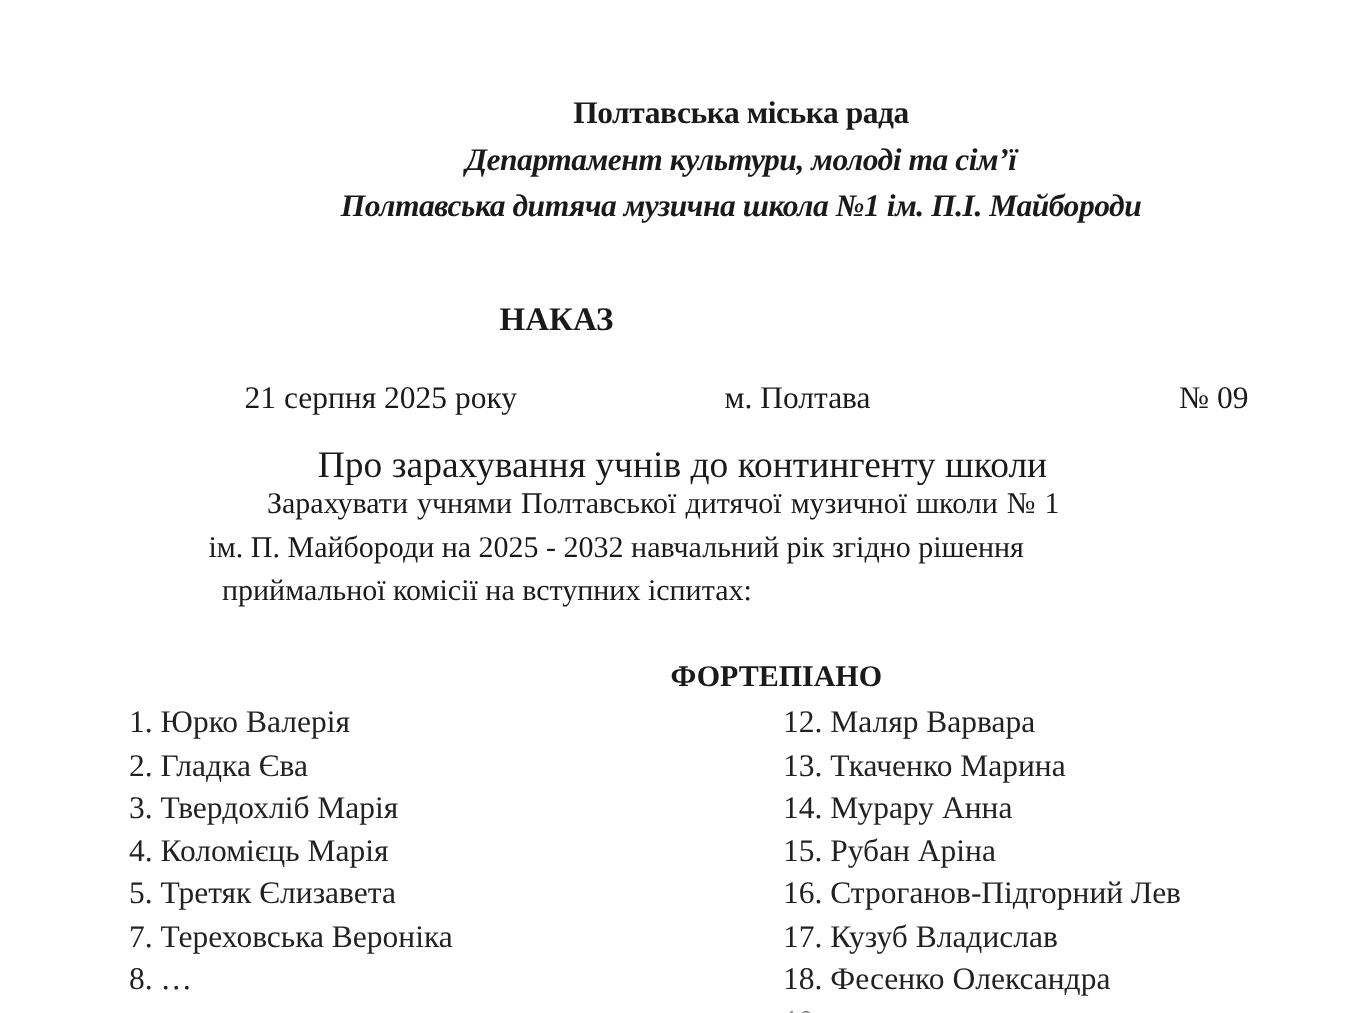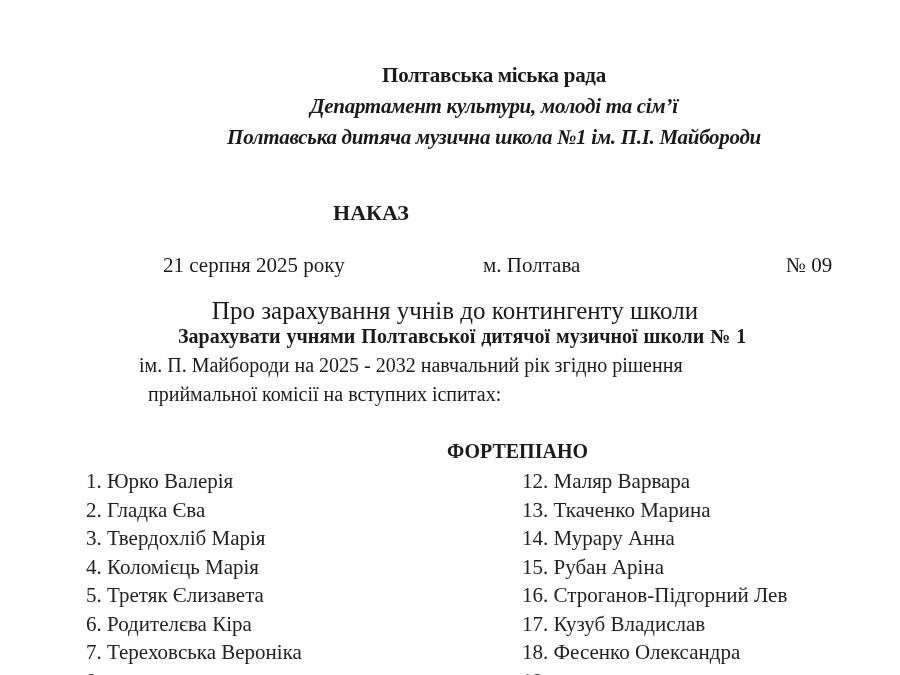--- a/index.html
+++ b/index.html
@@ -98,33 +98,32 @@
   <div class="header-line" style="top:125px;font-style:italic;">Полтавська дитяча музична школа №1 ім. П.І. Майбороди</div>
 
   <div class="title">НАКАЗ</div>
 
   <div class="meta-row" style="left:163px;">21 серпня 2025 року</div>
   <div class="meta-row" style="left:483px;">м. Полтава</div>
   <div class="meta-row" style="left:786px;">№ 09</div>
 
   <div class="subject">Про зарахування учнів до контингенту школи</div>
 
-  <div class="body-line" style="top:325px; left:178px; word-spacing:1px;font-weight:bold;">Зарахувати  учнями  Полтавської  дитячої  музичної  школи № 1</div>
+  <div class="body-line" style="top:325px; left:178px; word-spacing:1px;">Зарахувати  учнями  Полтавської  дитячої  музичної  школи № 1</div>
   <div class="body-line" style="top:354px; left:139px;">ім. П. Майбороди  на  2025 - 2032 навчальний  рік  згідно  рішення</div>
   <div class="body-line" style="top:383px; left:148px;">приймальної  комісії   на  вступних  іспитах:</div>
 
   <div class="section-title">ФОРТЕПІАНО</div>
 
   <ul class="list list-left">
     <li>1. Юрко Валерія</li>
     <li>2. Гладка Єва</li>
     <li>3. Твердохліб Марія</li>
     <li>4. Коломієць Марія</li>
     <li>5. Третяк Єлизавета</li>
-    <li>6.  Родителєва Кіра</li>
     <li>7. Тереховська Вероніка</li>
     <li>8. …</li>
   </ul>
 
   <ul class="list list-right">
     <li>12. Маляр Варвара</li>
     <li>13. Ткаченко Марина</li>
     <li>14. Мурару Анна</li>
     <li>15. Рубан Аріна</li>
     <li>16. Строганов-Підгорний Лев</li>

